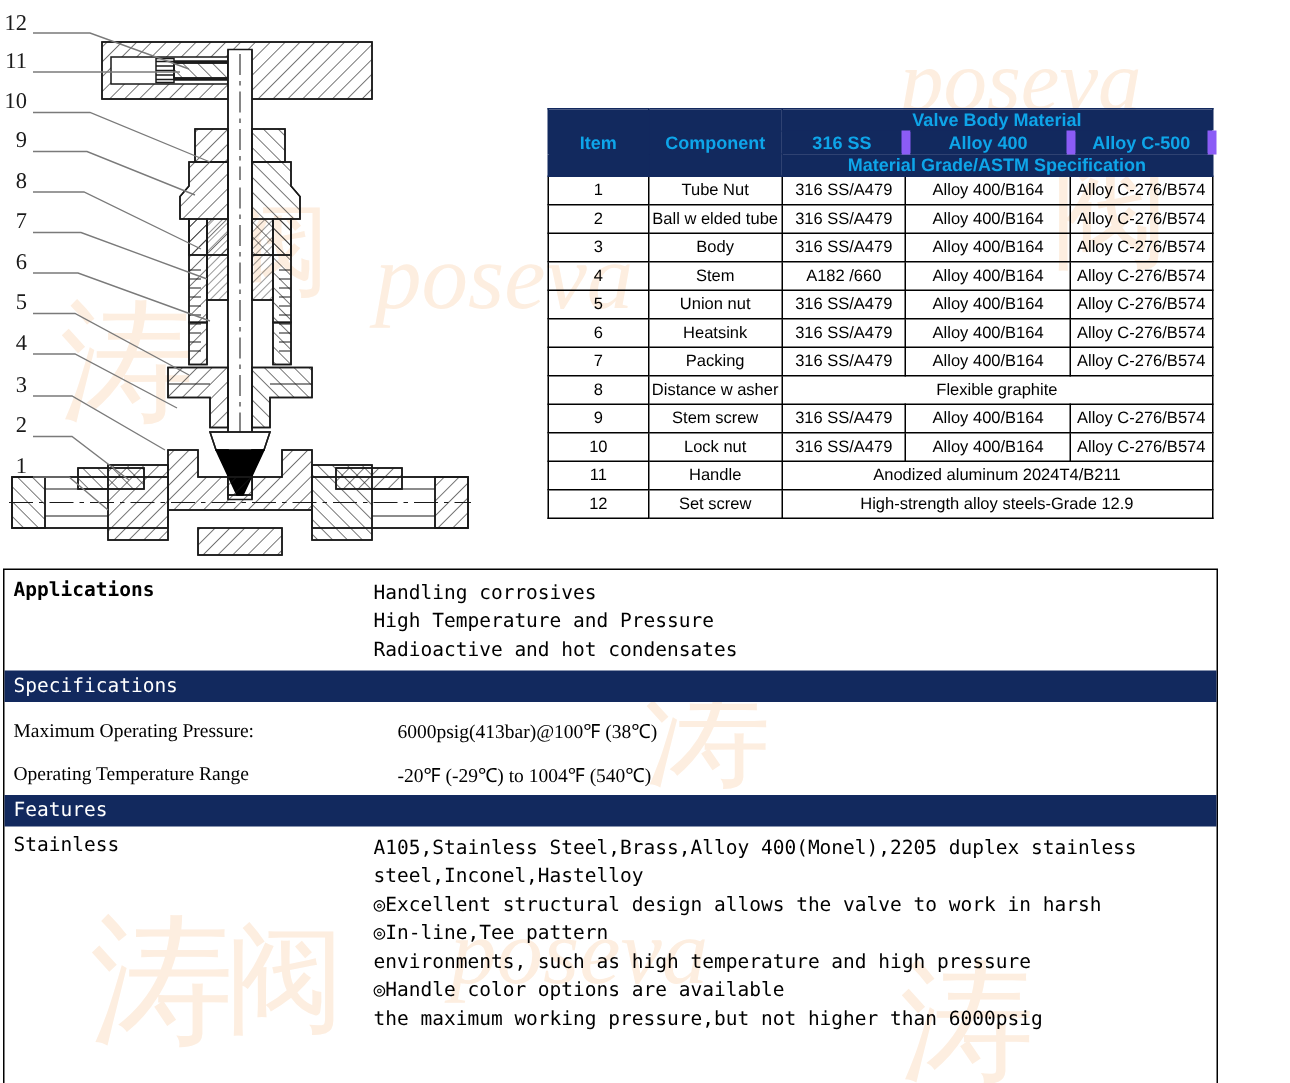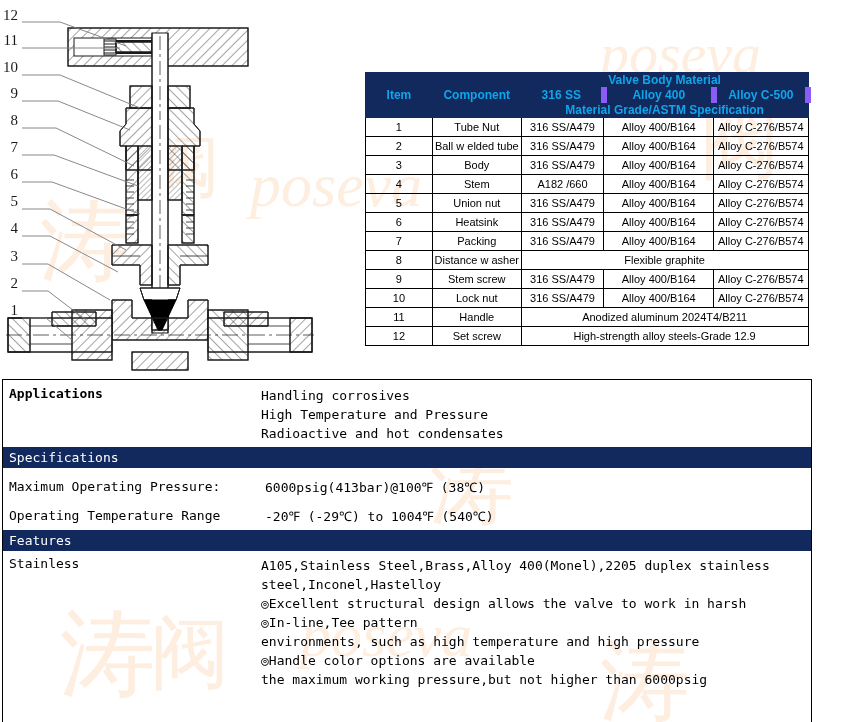--- a/index.html
+++ b/index.html
@@ -36,25 +36,25 @@
 
   
   #lower{position:absolute;left:2px;top:379px;width:810px;height:354px;
          border:1px solid #000;z-index:2;box-sizing:border-box;background:transparent;}
   .mono{font-family:"DejaVu Sans Mono","Liberation Mono",monospace;font-size:13px;color:#000;}
   .bar{background:#12295e;color:#fff;font-weight:400;height:21px;line-height:21px;
        padding-left:6px;box-sizing:border-box;}
   .row{display:flex;align-items:flex-start;}
   .lbl{width:246px;flex:0 0 246px;padding-left:6px;box-sizing:border-box;}
   .val{flex:1;}
-  .val div{line-height:19px;white-space:nowrap;margin-left:12px;}
+  .val div{line-height:19px;white-space:nowrap;}
   .bold{font-weight:700;}
   #apps{padding-top:6px;padding-bottom:4px;}
   #spec-rows{padding-top:4px;}
-  .spec-row{display:flex;align-items:center;height:29px;}
+  .spec-row{display:flex;align-items:center;height:29px;font-family:Liberation Serif, serif;}
   .spec-lbl{width:262px;flex:0 0 262px;padding-left:6px;box-sizing:border-box;}
   #feat-rows{padding-top:5px;}
   .feat-list div{line-height:19px;white-space:nowrap;}
 </style>
 </head>
 <body>
 
 <div id="watermark">
     <div class="wm wm-cn" style="left: 60px; top: 590px; font-size: 96px;">涛</div>
     <div class="wm wm-cn" style="left: 150px; top: 600px; font-size: 80px;">阀</div>

